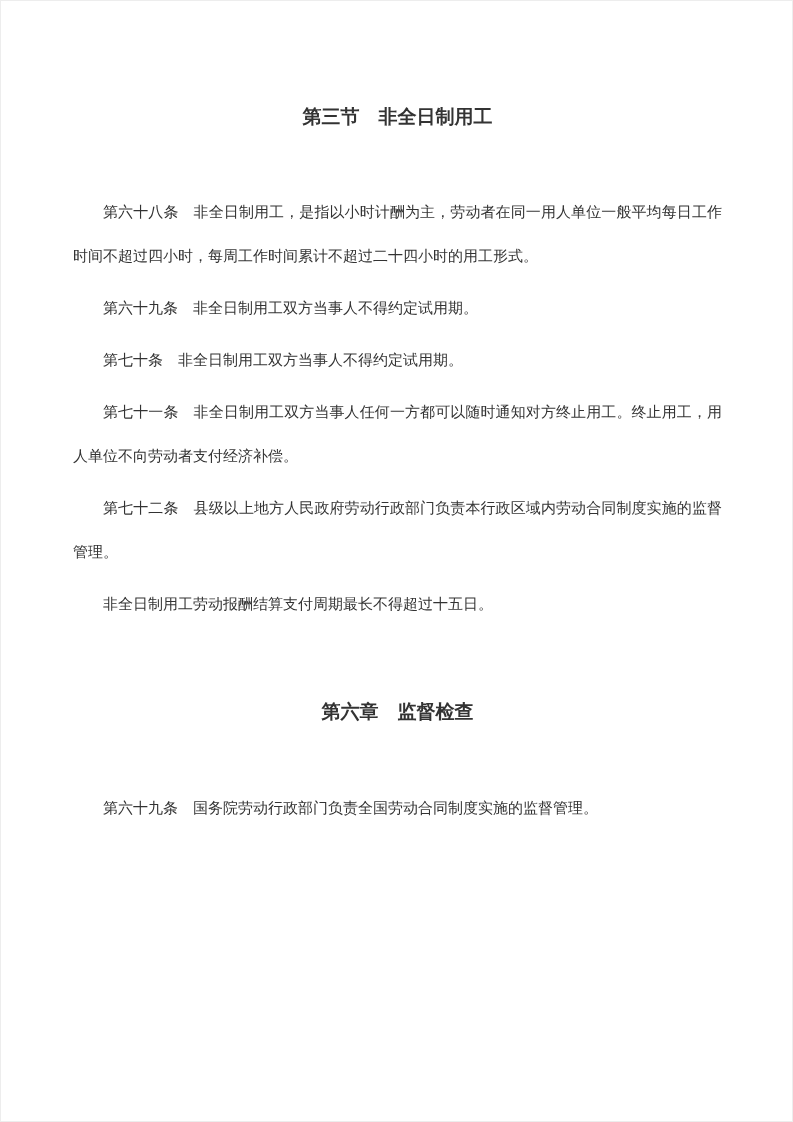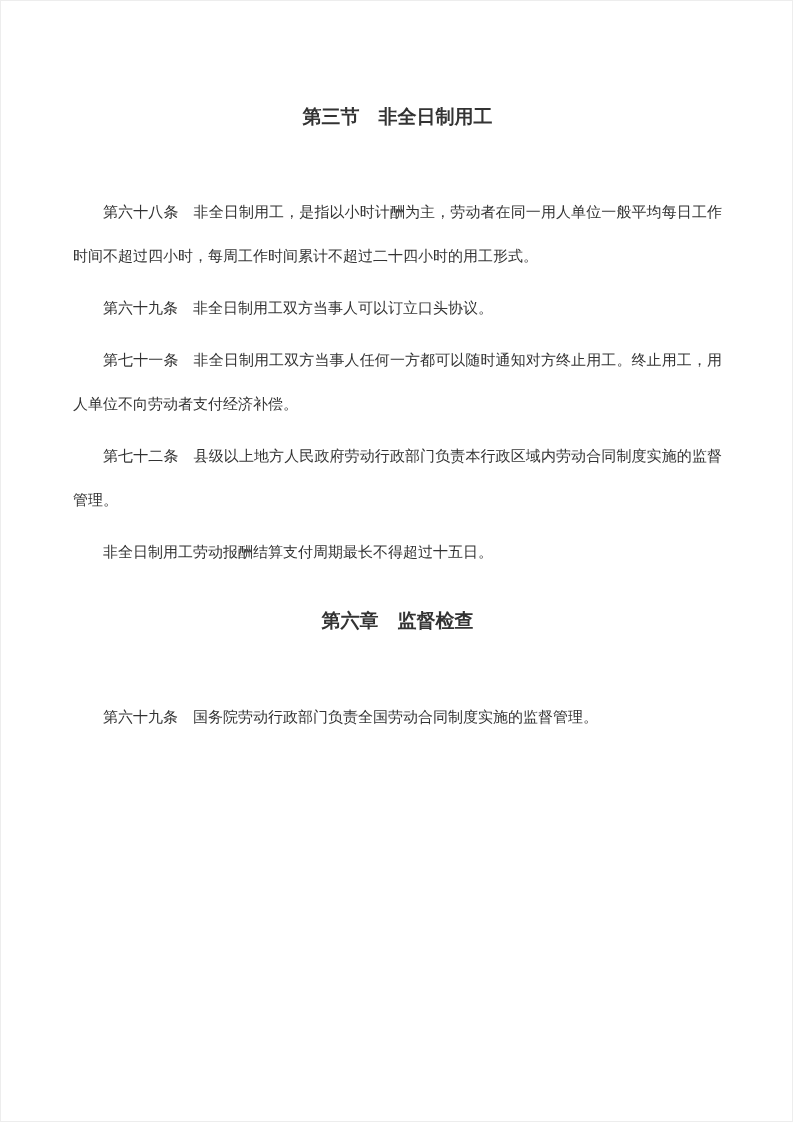--- a/index.html
+++ b/index.html
@@ -22,21 +22,21 @@
   }
   .section-heading, .chapter-heading {
     font-size: 19px;
     font-weight: bold;
     line-height: 28px;
     text-align: center;
     color: #333333;
     margin: 0 0 59px 0;
   }
   .chapter-heading {
-    margin-top: 33px;
+    margin-top: 72px;
     margin-bottom: 60px;
   }
   .para {
     font-size: 15px;
     line-height: 44px;
     margin: 0 0 8px 0;
     text-indent: 2em;
     text-align: justify;
     color: #333333;
     word-break: break-all;
@@ -44,23 +44,24 @@
 </style>
 </head>
 <body>
 
 <div class="page">
 
   <h2 class="section-heading">第三节　非全日制用工</h2>
 
   <p class="para">第六十八条　非全日制用工，是指以小时计酬为主，劳动者在同一用人单位一般平均每日工作时间不超过四小时，每周工作时间累计不超过二十四小时的用工形式。</p>
 
-  <p class="para">第六十九条　非全日制用工双方当事人可以订立口头协议。</p>
+  <p class="para">第六十九条　非全日制用工双方当事人不得约定试用期。</p>
 
 
+  <p class="para">第七十条　非全日制用工双方当事人不得约定试用期。</p>
 
   <p class="para">第七十一条　非全日制用工双方当事人任何一方都可以随时通知对方终止用工。终止用工，用人单位不向劳动者支付经济补偿。</p>
 
   <p class="para">第七十二条　县级以上地方人民政府劳动行政部门负责本行政区域内劳动合同制度实施的监督管理。</p>
 
   <p class="para">非全日制用工劳动报酬结算支付周期最长不得超过十五日。</p>
 
   <h2 class="chapter-heading">第六章　监督检查</h2>
 
   <p class="para">第六十九条　国务院劳动行政部门负责全国劳动合同制度实施的监督管理。</p>

